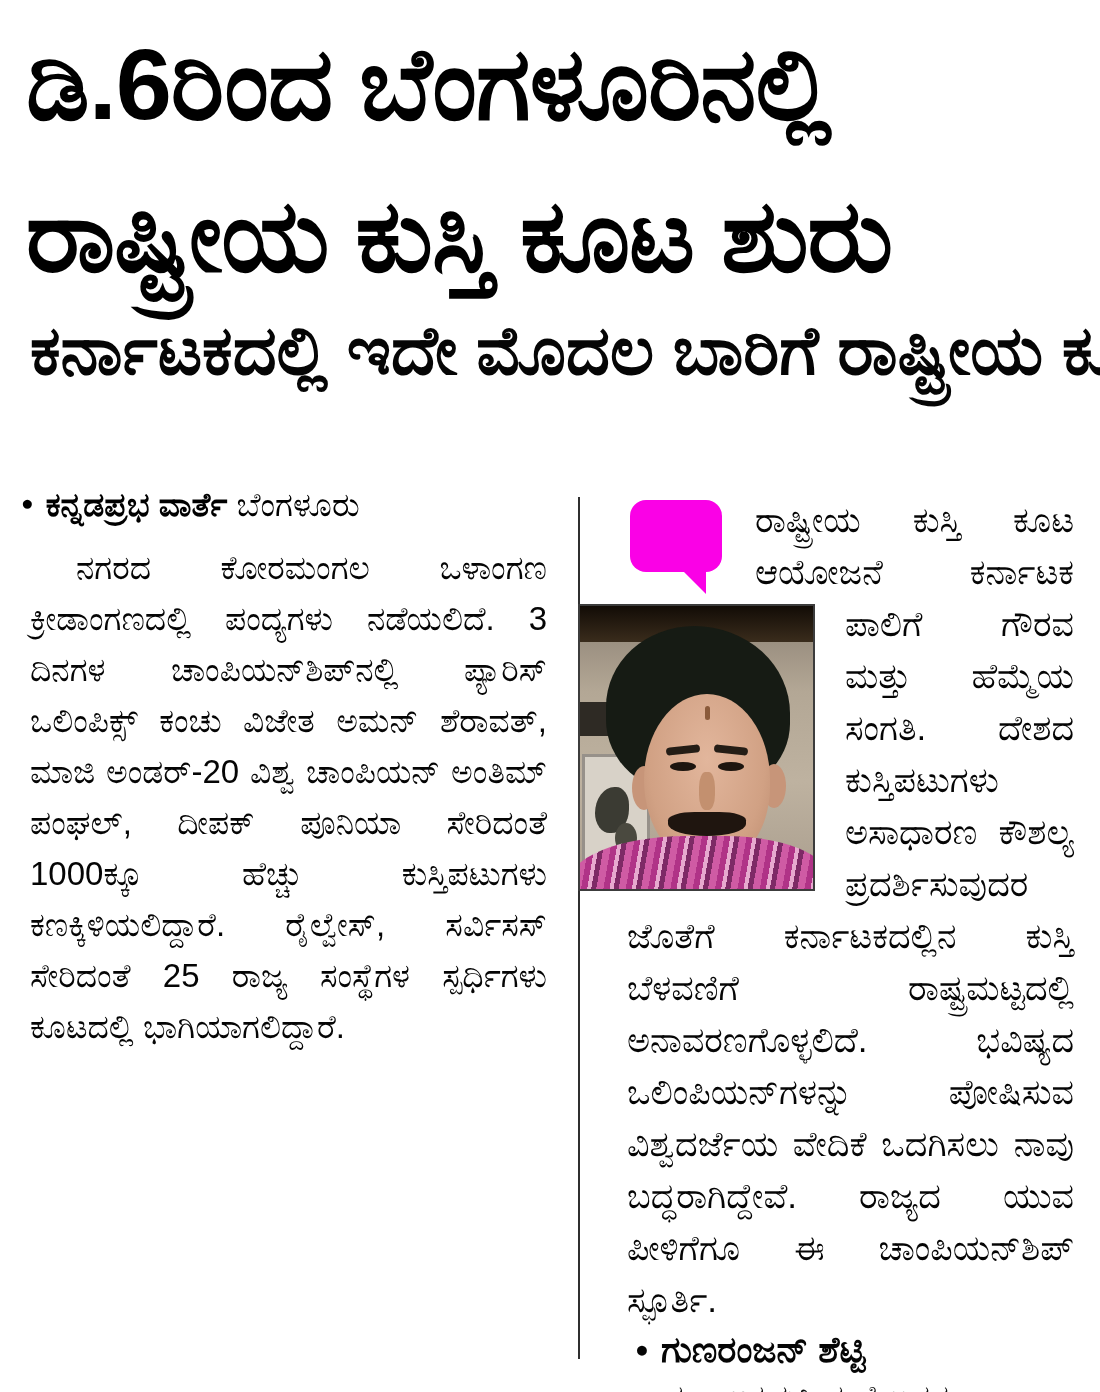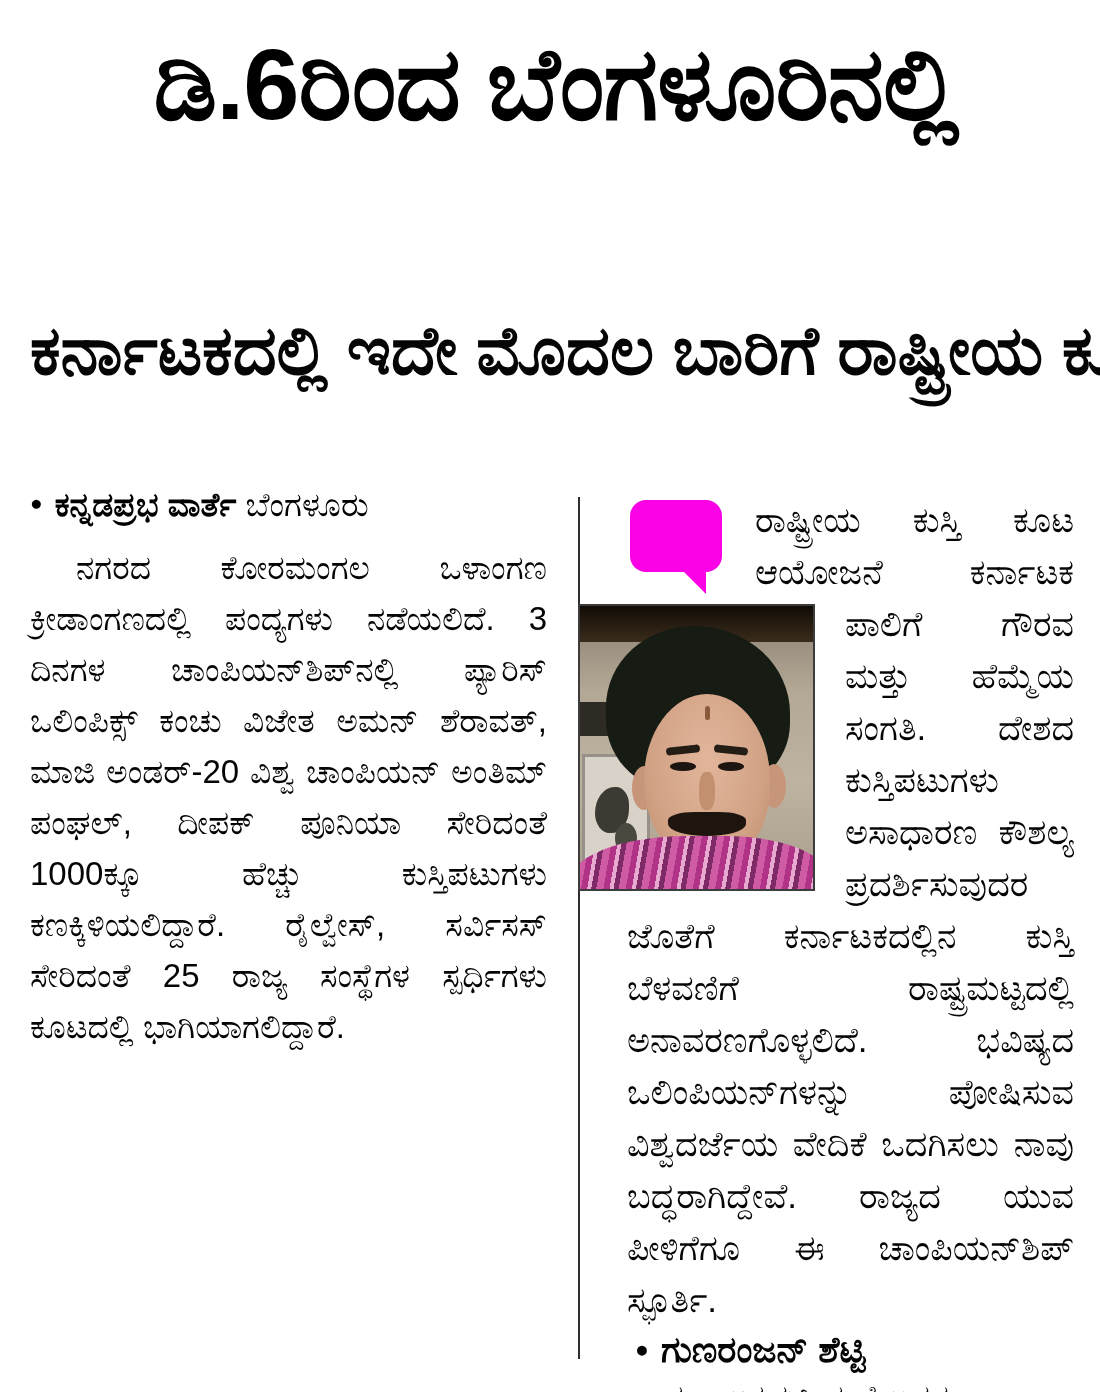--- a/index.html
+++ b/index.html
@@ -5,28 +5,28 @@
   html,body{margin:0;padding:0;background:#e8e8e8;}
   .page{
     position:relative;
     width:1100px;height:1392px;
     background:#ffffff;
     overflow:hidden;
     font-family:"Liberation Sans","DejaVu Sans",sans-serif;
     color:#000;
   }
   
-  .headline{position:absolute;left:26px;top:8px;width:1060px;font-weight:700;color:#000;text-align:center;}
+  .headline{position:absolute;left:26px;top:8px;width:1060px;font-weight:700;color:#000;}
   .headline .hl{font-size:101px;line-height:152px;letter-spacing:-1px;white-space:nowrap;}
   
   .subhead{position:absolute;left:30px;top:312px;width:1050px;font-weight:600;color:#050505;}
   .subhead .sl{font-size:68px;line-height:76px;white-space:nowrap;}
   .subhead .pipe{color:#fa01e6;font-weight:700;padding:0 8px;}
   
-  .byline{position:absolute;left:30px;top:486px;font-size:33px;font-weight:700;}
+  .byline{position:absolute;left:21px;top:486px;font-size:33px;font-weight:700;}
   .byline .dot{font-size:21px;vertical-align:6px;margin-right:12px;}
   .byline .city{font-weight:400;}
   
   .leftcol{
     position:absolute;left:30px;top:542px;width:517px;
     font-size:33px;line-height:51px;text-align:justify;color:#050505;
   }
   .leftcol p{margin:0;}
   .leftcol p.indent{text-indent:46px;}
   
@@ -87,20 +87,21 @@
   .attrib .dot{font-size:23px;vertical-align:5px;margin-right:12px;}
   .attrib-title{margin-top:4px;margin-left:42px;font-size:32px;font-weight:400;line-height:40px;color:#101010;}
 </style>
 </head>
 <body>
 
 <div class="page">
 
   <div class="headline">
     <div class="hl">ಡಿ.6ರಿಂದ ಬೆಂಗಳೂರಿನಲ್ಲಿ</div>
+    <div class="hl">ರಾಷ್ಟ್ರೀಯ ಕುಸ್ತಿ ಕೂಟ ಶುರು</div>
   </div>
 
   <div class="subhead">
     <div class="sl">ಕರ್ನಾಟಕದಲ್ಲಿ ಇದೇ ಮೊದಲ ಬಾರಿಗೆ ರಾಷ್ಟ್ರೀಯ ಕೂಟ</div>
   </div>
 
   <div class="byline">
     <span class="dot">●</span><span>ಕನ್ನಡಪ್ರಭ ವಾರ್ತೆ</span>
     <span class="city">ಬೆಂಗಳೂರು</span>
   </div>

